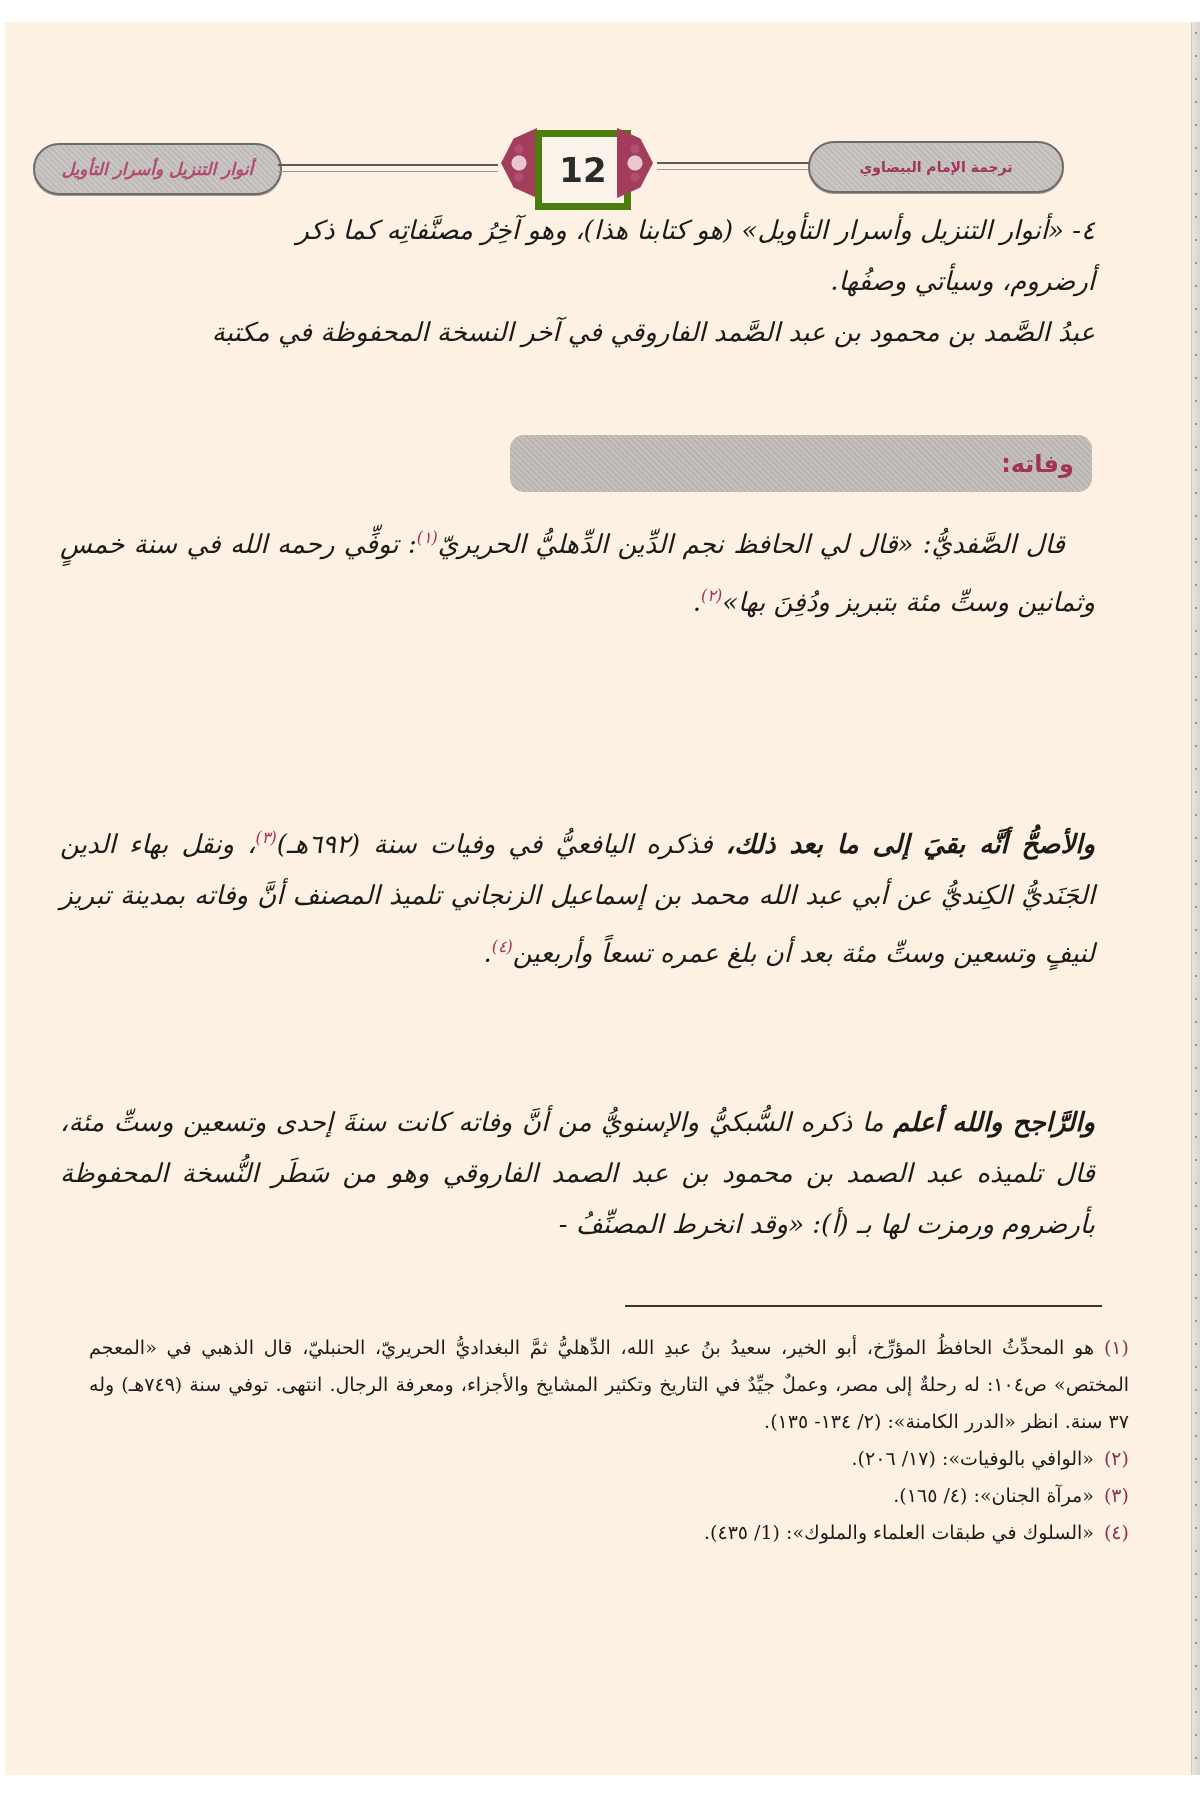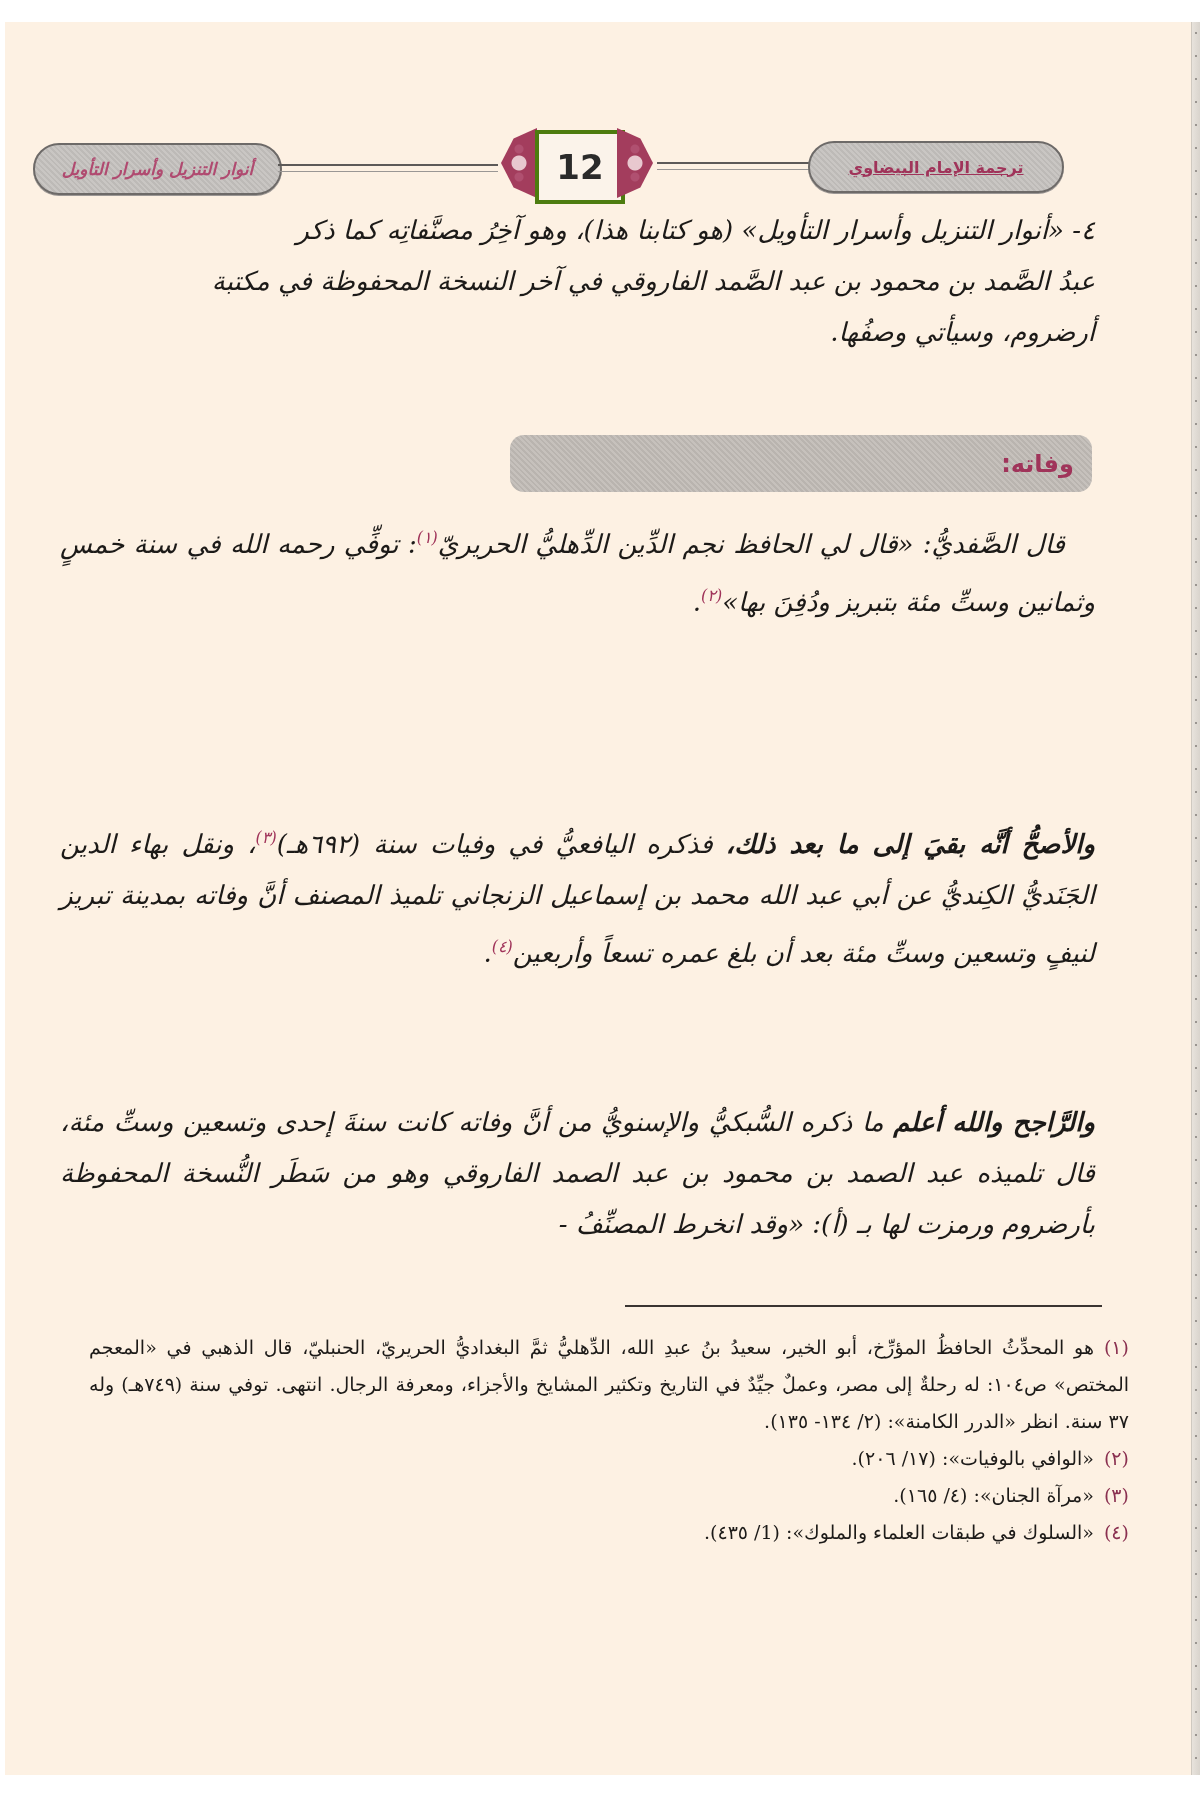--- a/index.html
+++ b/index.html
@@ -37,32 +37,32 @@
       border-radius: 26px;
       border: 2px solid #6d6a68;
       background: repeating-linear-gradient(45deg, #c9c6c3 0 2px, #bdbab7 2px 4px);
       box-shadow: 0 1px 0 #9b9795;
       display: flex; align-items: center; justify-content: center;
       font-family: "DejaVu Sans", sans-serif;
       font-weight: bold;
       color: #a0345a;
       direction: rtl;
     }
-    .pill-right { left: 803px; top: 119px; width: 252px; font-size: 16px; text-decoration: underline; }
+    .pill-right { left: 803px; top: 119px; width: 252px; font-size: 14px; }
     .pill-left  { left: 28px;  top: 121px; width: 245px; font-size: 17px; color: #b04a70; letter-spacing: 1px; font-style: italic; }
     .rule {
       position: absolute; height: 5px;
       border-top: 2px solid #5d5a58;
       border-bottom: 1px solid #9a9795;
     }
     .rule-right { left: 652px; top: 140px; width: 152px; }
     .rule-left  { left: 273px; top: 142px; width: 220px; }
     .page-num-box {
       position: absolute; left: 530px; top: 108px; width: 82px; height: 66px;
-      border: 4px solid #4d7c0f;
+      border: 7px solid #4d7c0f;
       background: #fbf3ea;
       display: flex; align-items: center; justify-content: center;
       font-family: "DejaVu Sans", sans-serif; font-weight: bold;
       font-size: 34px; color: #2a2a2a;
     }
     .ornament {
       position: absolute; top: 106px; width: 36px; height: 70px;
       background:
         radial-gradient(circle at 50% 30%, #b05070 0 4px, transparent 5px),
         radial-gradient(circle at 50% 70%, #b05070 0 4px, transparent 5px),
@@ -121,22 +121,22 @@
     </div>
     <div class="ornament ornament-right"></div>
     <div class="rule rule-right"></div>
     <div class="pill pill-right">
       <span>ترجمة الإمام البيضاوي</span>
     </div>
   </div>
 
   <div class="body-text" style="top:183px;">
     <p>٤- «أنوار التنزيل وأسرار التأويل» (هو كتابنا هذا)، وهو آخِرُ مصنَّفاتِه كما ذكر</p>
+    <p>أرضروم، وسيأتي وصفُها.</p>
     <p>عبدُ الصَّمد بن محمود بن عبد الصَّمد الفاروقي في آخر النسخة المحفوظة في مكتبة</p>
-    <p>أرضروم، وسيأتي وصفُها.</p>
   </div>
 
   <div class="section-heading">
     <span>وفاته:</span>
   </div>
 
   <div class="body-text" style="top:490px;">
     <p style="text-indent:30px;">
       <span>قال الصَّفديُّ: «قال لي الحافظ نجم الدِّين الدِّهليُّ الحريريّ</span><span class="fn-ref">(١)</span><span>: توفِّي رحمه الله في سنة خمسٍ وثمانين وستِّ مئة بتبريز ودُفِنَ بها»</span><span class="fn-ref">(٢)</span><span>.</span>
     </p>

